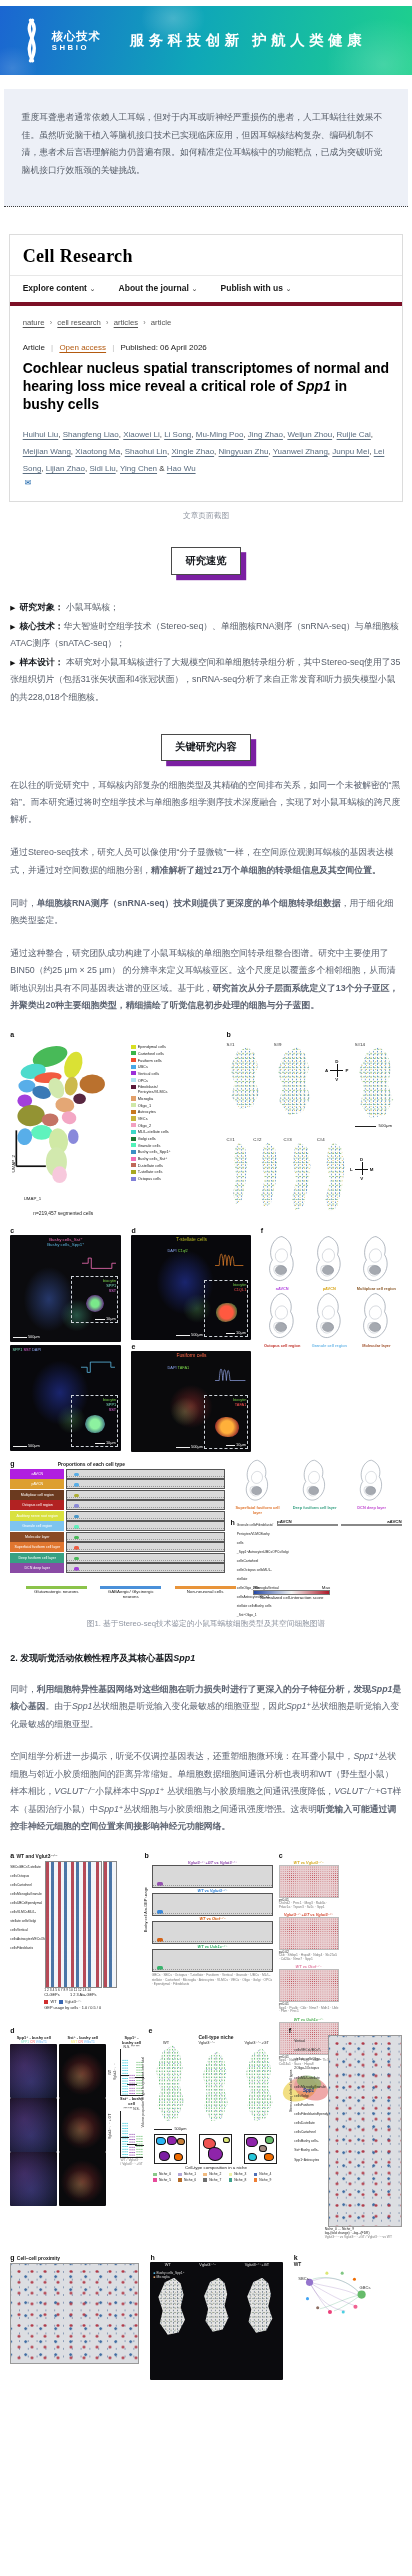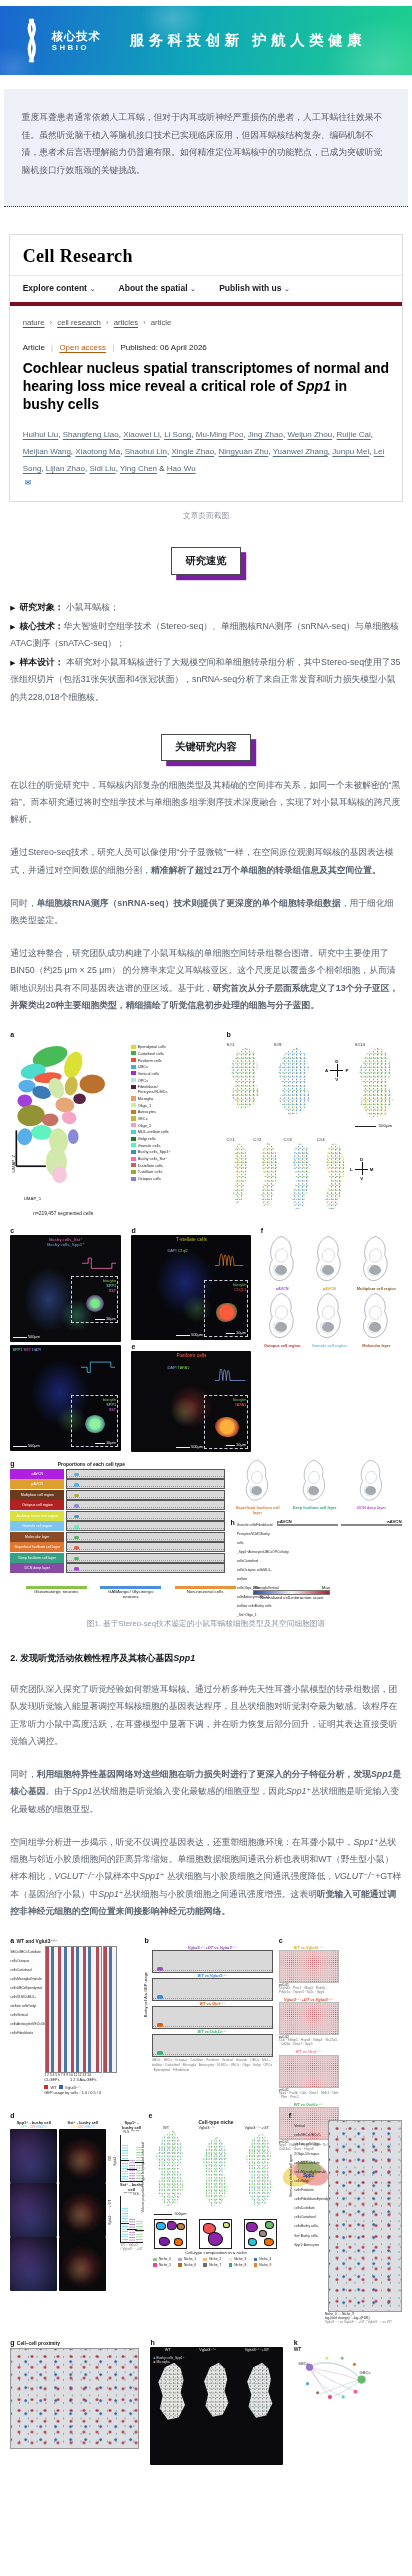--- a/index.html
+++ b/index.html
@@ -158,21 +158,21 @@
   <section class="intro">
     <p>重度耳聋患者通常依赖人工耳蜗，但对于内耳或听神经严重损伤的患者，人工耳蜗往往效果不佳。虽然听觉脑干植入等脑机接口技术已实现临床应用，但因耳蜗核结构复杂、编码机制不清，患者术后言语理解能力仍普遍有限。如何精准定位耳蜗核中的功能靶点，已成为突破听觉脑机接口疗效瓶颈的关键挑战。</p>
   </section>
 
   <div class="jcard">
     <div class="masthead">Cell Research</div>
     <div class="jdiv"></div>
     <nav class="jnav">
 
     <span class="nav-item"><span>Explore content</span><span class="chev">⌄</span></span>
-        <span class="nav-item"><span>About the spatial</span><span class="chev">⌄</span></span>
+        <span class="nav-item"><span>About the journal</span><span class="chev">⌄</span></span>
         <span class="nav-item"><span>Publish with us</span><span class="chev">⌄</span></span>
       </nav>
     <div class="maroon"></div>
     <div class="crumbs">
       <span class="bc bc-link">nature</span>
       <span class="sep">›</span>
       <span class="bc bc-link">cell research</span>
       <span class="sep">›</span>
       <span class="bc bc-link">articles</span>
       <span class="sep">›</span>
@@ -619,21 +619,20 @@
               <span class="t8 dk">Max</span>
             </div>
           <div class="gradbar rb"></div>
           <div class="t8 dk">Normalized cell-interaction score</div>
         </div>
       </div>
     </div>
     <p class="figcap">图1. 基于Stereo-seq技术鉴定的小鼠耳蜗核细胞类型及其空间细胞图谱</p>
 
     <h2 class="sech"><span>2. 发现听觉活动依赖性程序及其核心基因</span><span style="font-style: italic;">Spp1</span></h2>
-    <p class="body">研究团队深入探究了听觉经验如何塑造耳蜗核。通过分析多种先天性耳聋小鼠模型的转录组数据，团队发现听觉输入能显著调控耳蜗核细胞的基因表达程序，且丛状细胞对听觉剥夺最为敏感。该程序在正常听力小鼠中高度活跃，在耳聋模型中显著下调，并在听力恢复后部分回升，证明其表达直接受听觉输入调控。</p>
     <p class="body"><span>同时，</span><span style="font-weight: 700;">利用细胞特异性基因网络对这些细胞在听力损失时进行了更深入的分子特征分析，发现</span><span style="font-weight: 700; font-style: italic;">Spp1</span><span style="font-weight: 700;">是核心基因</span><span>。由于</span><span style="font-style: italic;">Spp1</span><span>丛状细胞是听觉输入变化最敏感的细胞亚型，因此</span><span style="font-style: italic;">Spp1⁺</span><span>丛状细胞是听觉输入变化最敏感的细胞亚型。</span></p>
     <p class="body"><span>空间组学分析进一步揭示，听觉不仅调控基因表达，还重塑细胞微环境：在耳聋小鼠中，</span><span style="font-style: italic;">Spp1⁺</span><span>丛状细胞与邻近小胶质细胞间的距离异常缩短。单细胞数据细胞间通讯分析也表明和WT（野生型小鼠）样本相比，</span><span style="font-style: italic;">VGLUT⁻/⁻</span><span>小鼠样本中</span><span style="font-style: italic;">Spp1⁺</span><span> 丛状细胞与小胶质细胞之间通讯强度降低，</span><span style="font-style: italic;">VGLUT⁻/⁻</span><span>+GT样本（基因治疗小鼠）中</span><span style="font-style: italic;">Spp1⁺</span><span>丛状细胞与小胶质细胞之间通讯强度增强。这表明</span><span style="font-weight: 700;">听觉输入可能通过调控非神经元细胞的空间位置来间接影响神经元功能网络。</span></p>
 
     <div class="fig" style="height:600px;">
 
       <div class="frow" style="height:170px;">
         <div class="pan" style="width:129px;">
           <span class="pl">a</span>
           <span class="t9 dk i" style="font-weight:700;">WT and Vglut3⁻ᐟ⁻</span>
           <div style="display:flex;gap:1.5px;margin-top:1px;">

